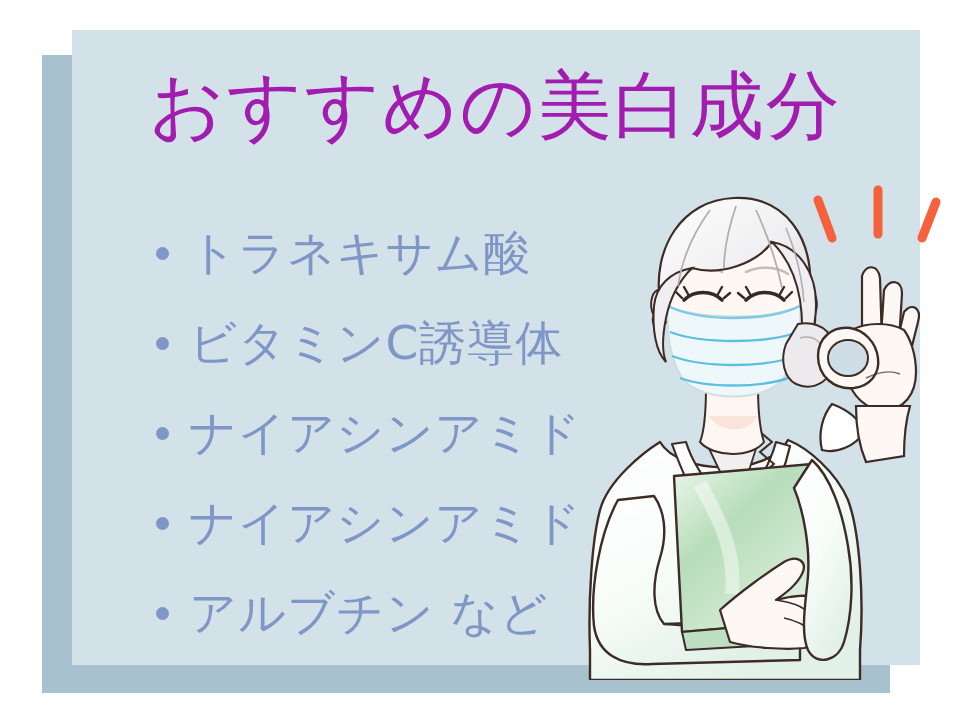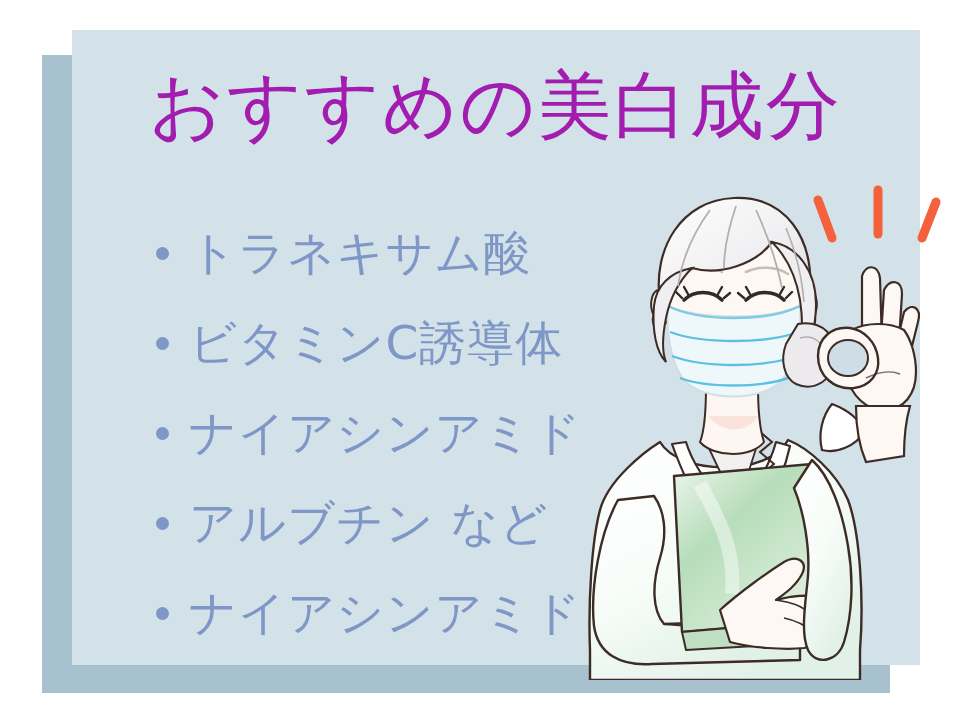--- a/index.html
+++ b/index.html
@@ -111,25 +111,25 @@
     <li class="ingredient-item">
       <span class="bullet-dot"></span>
       <span>ビタミンC誘導体</span>
     </li>
     <li class="ingredient-item">
       <span class="bullet-dot"></span>
       <span>ナイアシンアミド</span>
     </li>
     <li class="ingredient-item">
       <span class="bullet-dot"></span>
+      <span>ナイアシンアミド</span>
+    </li>
+    <li class="ingredient-item">
+      <span class="bullet-dot"></span>
       <span>アルブチン など</span>
-    </li>
-    <li class="ingredient-item">
-      <span class="bullet-dot"></span>
-      <span>ナイアシンアミド</span>
     </li>
   </ul>
 
   <div class="illustration">
     <svg width="400" height="500" viewBox="0 0 400 500" xmlns="http://www.w3.org/2000/svg">
       <defs>
         <linearGradient id="coatGrad" x1="0" y1="0" x2="0.6" y2="1">
           <stop offset="0%" stop-color="#ffffff"></stop>
           <stop offset="55%" stop-color="#f6fcf8"></stop>
           <stop offset="100%" stop-color="#e2f1e8"></stop>

